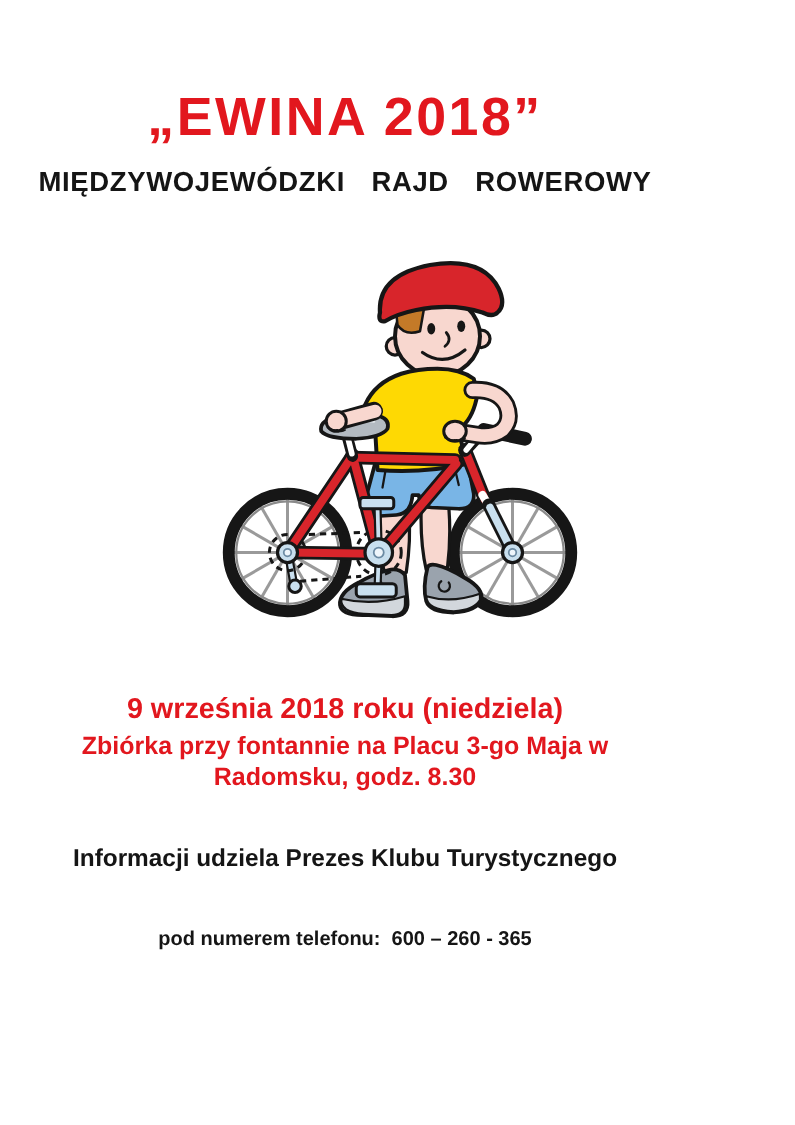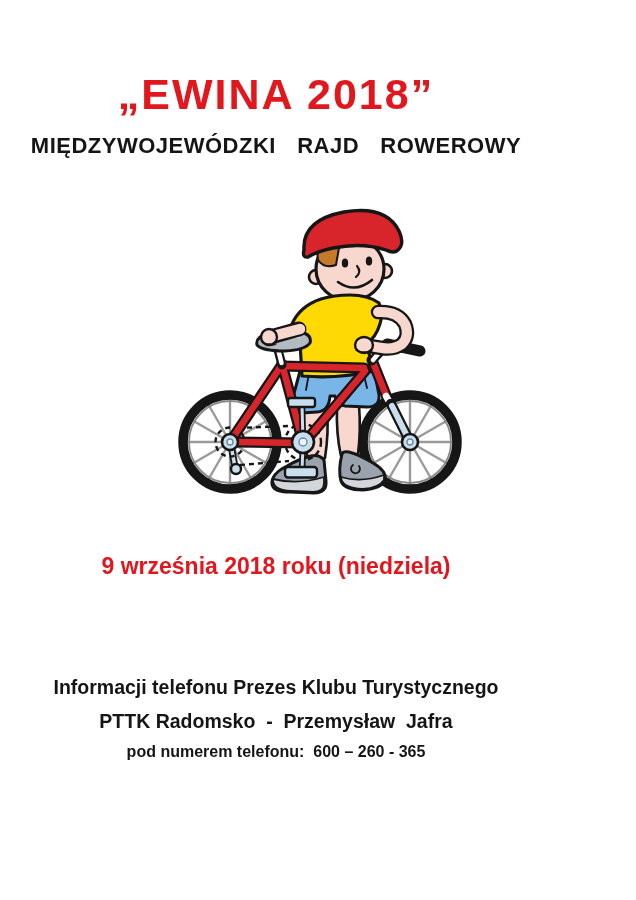--- a/index.html
+++ b/index.html
@@ -170,18 +170,19 @@
       <circle cx="111" cy="137" r="8" class="f-skin s-out" stroke-width="2.4"></circle>
       <path d="M104,142 q4,3 8,2 M111,144 q4,2 7,0" class="nf s-out rc" stroke-width="1.5"></path>
       <path d="M220,112 Q240,111 247,124 Q252,136 244,144 Q236,150 224,148 L211,146" class="nf s-out rc" stroke-width="14.5"></path>
       <path d="M220,112 Q240,111 247,124 Q252,136 244,144 Q236,150 224,148 L211,146" class="nf rc" stroke="var(--skin,#f8d7cf)" stroke-width="10"></path>
       <ellipse cx="206" cy="145" rx="9" ry="8" class="f-skin s-out" stroke-width="2.4"></ellipse>
       <path d="M198,150 q4,3 8,2 M207,152 q4,1 7,-1" class="nf s-out rc" stroke-width="1.5"></path>
     </g>
   </svg>
 
   <div class="line date-line">9 września 2018 roku (niedziela)</div>
+  <div class="line meeting-line">Zbiórka przy fontannie na Placu 3-go Maja w
+Radomsku, godz. 8.30</div>
 
-  <div class="line info-1">Informacji telefonu Prezes Klubu Turystycznego</div>
-  <div class="line info-2">PTTK Radomsko  -  Przemysław  Jafra</div>
+  <div class="line info-1">Informacji udziela Prezes Klubu Turystycznego</div>
   <div class="line info-3">pod numerem telefonu:  600 – 260 - 365</div>
 
 </div>
 
 </body></html>

